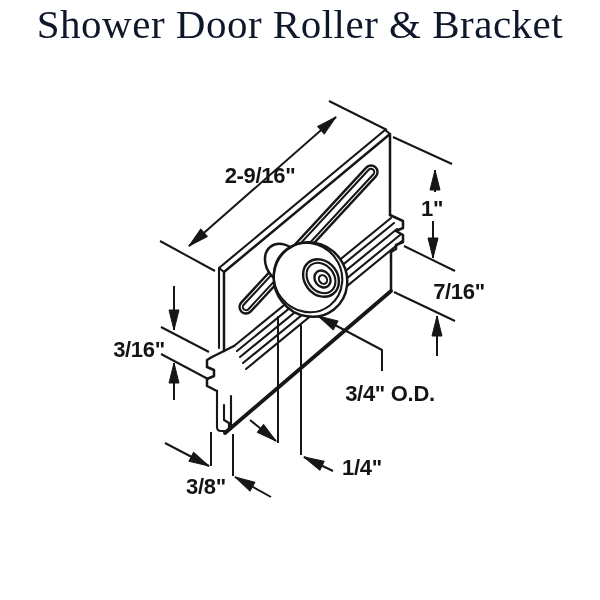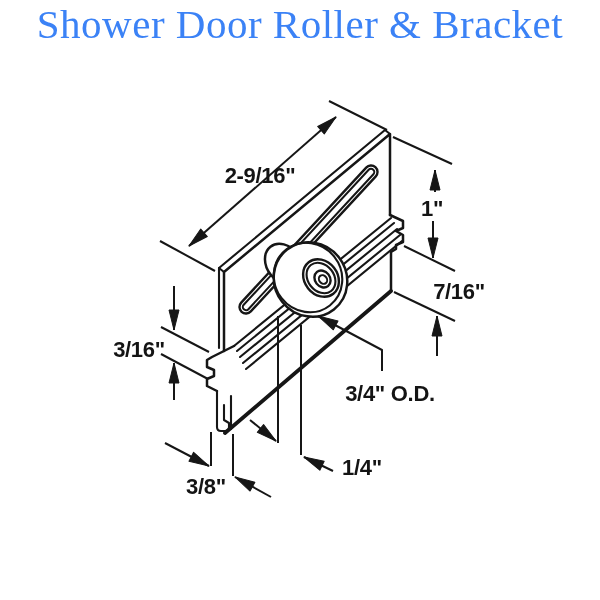--- a/index.html
+++ b/index.html
@@ -1,20 +1,20 @@
 <!DOCTYPE html>
 <html><head>
 <meta charset="utf-8">
 <style>
   html,body{margin:0;padding:0;background:#fff;}
   #stage{position:relative;width:600px;height:600px;background:#fff;overflow:hidden;
          font-family:"Liberation Sans",sans-serif;}
   #title{position:absolute;top:1px;left:0;right:0;margin:0;text-align:center;
          font-family:"Liberation Serif",serif;font-weight:400;font-size:41px;
-         letter-spacing:.5px;white-space:nowrap;color:#3b82f6;line-height:1.15;}
+         letter-spacing:.5px;white-space:nowrap;color:#0f172a;line-height:1.15;}
   #drawing{position:absolute;left:0;top:0;}
   .ln{fill:none;stroke:#161616;stroke-width:2.5;stroke-linecap:round;stroke-linejoin:round;}
   .thin{stroke-width:2.1;}
   .dim{fill:none;stroke:#161616;stroke-width:2;stroke-linecap:butt;stroke-linejoin:round;}
   .bold-edge{fill:none;stroke:#161616;stroke-width:3.8;stroke-linecap:round;}
   .whitefill{fill:#ffffff;stroke:#161616;stroke-width:2.5;}
   .nofill{fill:none;stroke:#161616;stroke-width:2.4;}
   .dim-label{font-family:"Liberation Sans",sans-serif;font-weight:bold;font-size:22px;
              letter-spacing:-0.3px;fill:#141414;text-anchor:middle;}
 </style>

